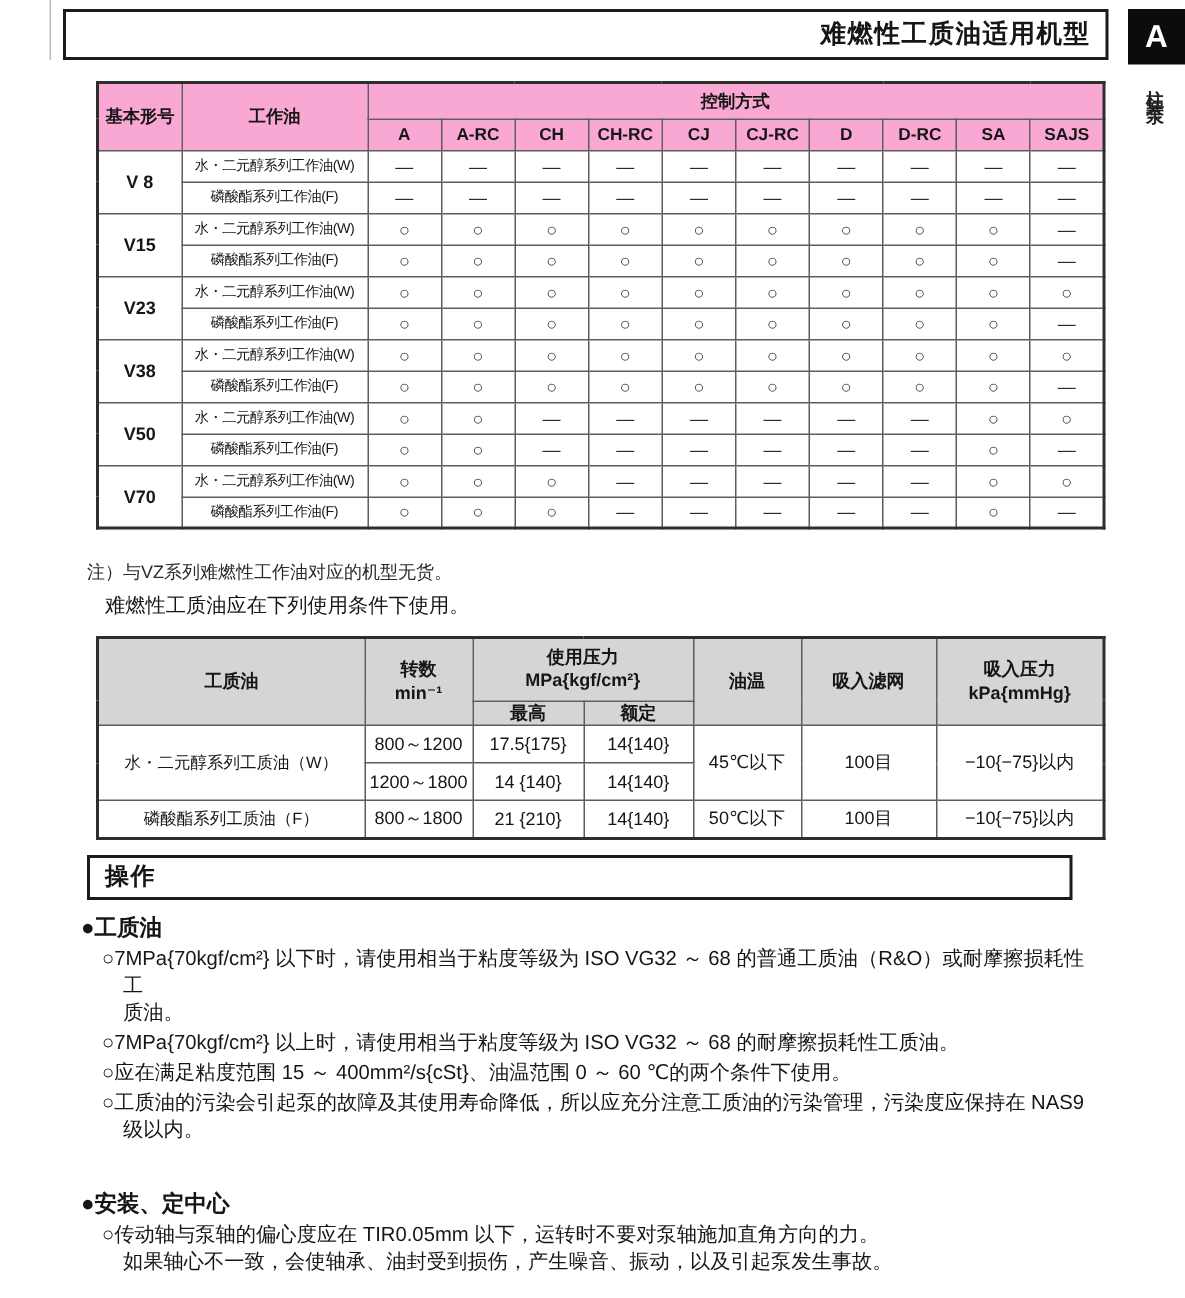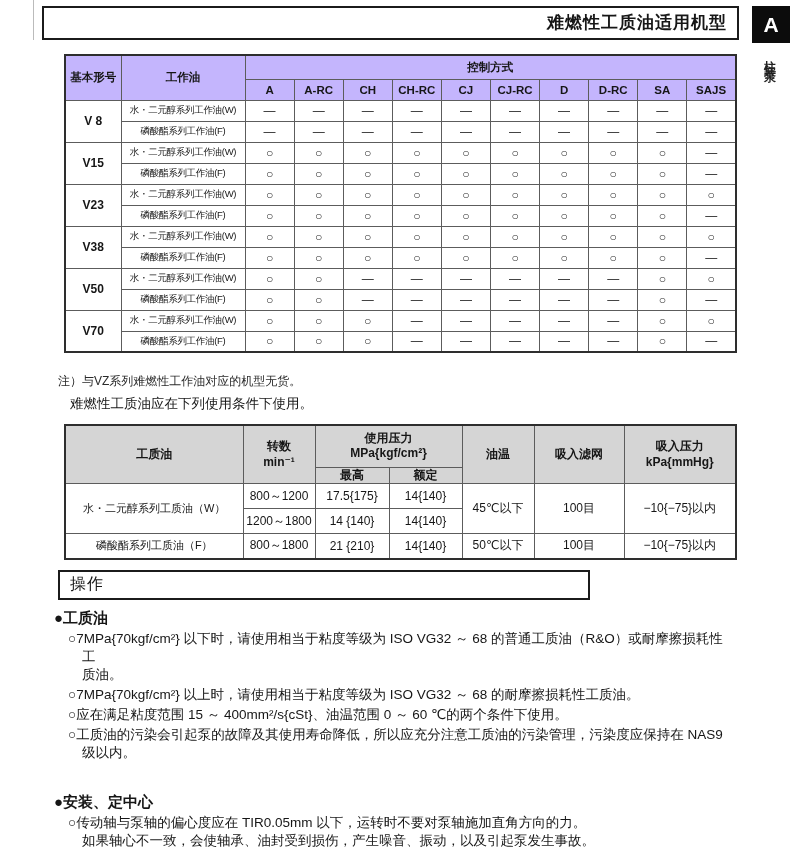--- a/index.html
+++ b/index.html
@@ -21,40 +21,40 @@
     font-size:12px; font-weight:bold; letter-spacing:6px; color:#222;
   }
   .content { position:absolute; top:0; left:42px; width:697px; }
   .title-box {
     margin-top:6px; border:2px solid #1b1b1b;
     font-weight:bold; font-size:17px; padding:3px 10px 4px; letter-spacing:1px;text-align:right;
   }
   table { border-collapse:collapse; table-layout:fixed; }
   .t1 { margin:14px 0 0 22px; width:671px; border:2px solid #2e2e2e; }
   .t1 th,.t1 td { border:1px solid #5c5c5c; text-align:center; padding:0; }
-  .t1 thead th { background:#c4b5fd; font-weight:bold; font-size:11.5px; }
+  .t1 thead th { background:#f9a8d4; font-weight:bold; font-size:11.5px; }
   .t1 .hr1 th { height:24px; }
   .t1 .hr2 th { height:21px; }
   .t1 tbody tr { height:21px; }
   .model-cell { font-weight:bold; font-size:12px;margin-top:16px; }
   .oil-cell { font-size:9.5px; letter-spacing:-0.3px; white-space:nowrap; overflow:hidden; }
   .mark-cell { font-size:12px; color:#2a2a2a; }
   .note { margin:20px 0 0 16px; font-size:12px; color:#2a2a2a; }
   .bullet-heading { margin:15px 0 0 12px; font-size:15px; font-weight:bold; }
   .intro { margin:5px 0 0 28px; font-size:13.5px; }
   .t2 { margin:11px 0 0 22px; width:671px; border:2px solid #2e2e2e; font-size:12px; }
   .t2 th,.t2 td { border:1px solid #5c5c5c; text-align:center; padding:0 2px; }
   .t2 thead th { background:#d5d5d5; font-weight:bold; white-space:pre-line; line-height:1.3; }
   .t2 .hr1 th { height:42px; font-size:12px; }
   .t2 .hr2 th { height:15px; }
   .t2 tbody tr { height:25px; }
   .t2 .oil-name { font-size:11px; white-space:nowrap; overflow:hidden; }
   .op-box {
-    margin:10px 0 0 16px; width:532px; border:2px solid #1b1b1b;
-    font-size:16px; font-weight:normal; padding:2px 10px 3px; letter-spacing:1px;
+    margin:10px 0 0 16px; width:657px; border:2px solid #1b1b1b;
+    font-size:16px; font-weight:bold; padding:2px 10px 3px; letter-spacing:1px;
   }
   .sub-heading { margin:9px 0 0 12px; font-size:15px; font-weight:bold; }
   .sub-heading.gap1 { margin-top:31px; }
   .o-item {
     margin:2px 0 0 26px; width:662px; font-size:13.5px; line-height:18px;
     padding-left:14px; text-indent:-14px; white-space:pre-line;
   }
 </style>
 </head>
 <body>

